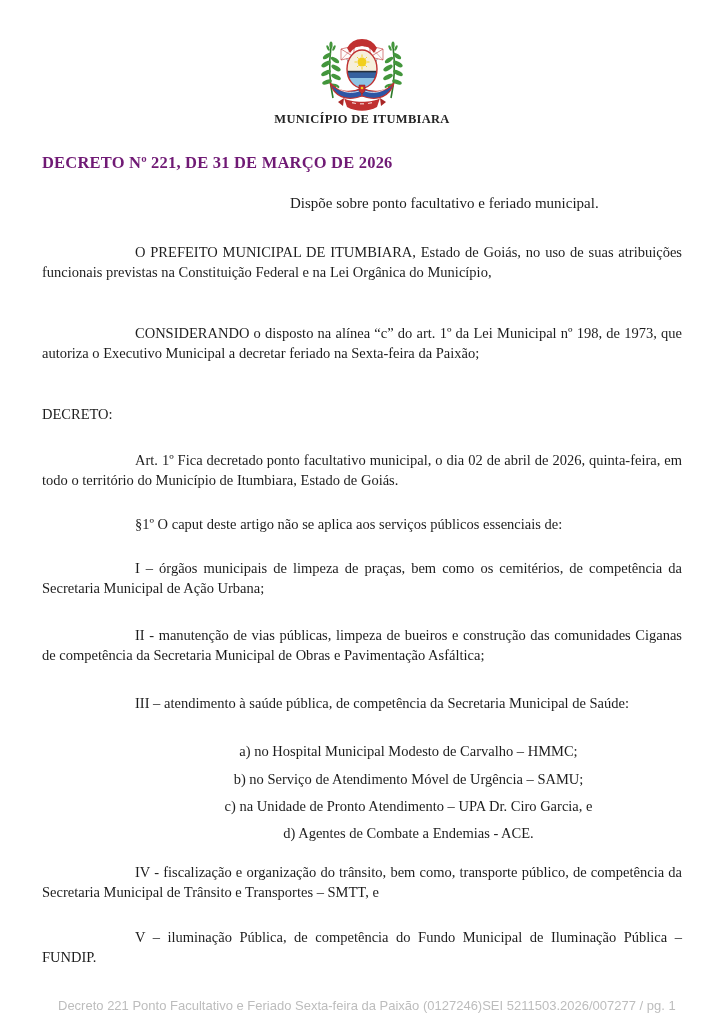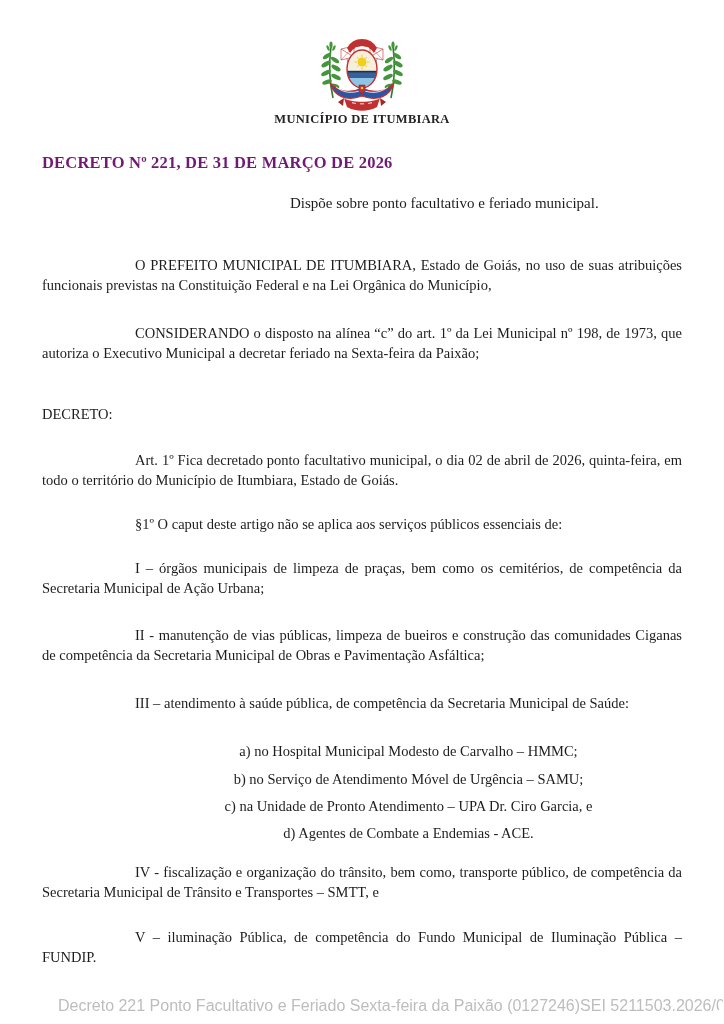--- a/index.html
+++ b/index.html
@@ -72,21 +72,21 @@
     position: absolute;
     left: 0;
     top: 999px;
     width: 576px;
     box-sizing: border-box;
     padding: 0 18px 0 58px;
     display: flex;
     justify-content: space-between;
     align-items: baseline;
     font-family: "Liberation Sans", "DejaVu Sans", sans-serif;
-    font-size: 16px;
+    font-size: 13px;
     line-height: 14px;
     color: #bdbdbd;
     white-space: nowrap;
   }
 </style>
 </head>
 <body>
 
 <div class="page">
 
@@ -174,21 +174,21 @@
     </g>
   </svg>
 
   <div class="org-line org-1">MUNICÍPIO DE ITUMBIARA</div>
 
   <div class="doc-title">DECRETO Nº 221, DE 31 DE MARÇO DE 2026</div>
 
   <div class="ementa">Dispõe sobre ponto facultativo e feriado municipal.</div>
 
   <main>
-    <p class="para indent" style="top:240px">O PREFEITO MUNICIPAL DE ITUMBIARA, Estado de Goiás, no uso de suas atribuições funcionais previstas na Constituição Federal e na Lei Orgânica do Município,</p>
+    <p class="para indent" style="top:227px">O PREFEITO MUNICIPAL DE ITUMBIARA, Estado de Goiás, no uso de suas atribuições funcionais previstas na Constituição Federal e na Lei Orgânica do Município,</p>
     <p class="para indent" style="top:308px">CONSIDERANDO o disposto na alínea “c” do art. 1º da Lei Municipal nº 198, de 1973, que autoriza o Executivo Municipal a decretar feriado na Sexta-feira da Paixão;</p>
     <p class="para" style="top:389px">DECRETO:</p>
     <p class="para indent" style="top:435px">Art. 1º Fica decretado ponto facultativo municipal, o dia 02 de abril de 2026, quinta-feira, em todo o território do Município de Itumbiara, Estado de Goiás.</p>
     <p class="para indent" style="top:499px">§1º O caput deste artigo não se aplica aos serviços públicos essenciais de:</p>
     <p class="para indent" style="top:543px">I – órgãos municipais de limpeza de praças, bem como os cemitérios, de competência da Secretaria Municipal de Ação Urbana;</p>
     <p class="para indent" style="top:610px">II - manutenção de vias públicas, limpeza de bueiros e construção das comunidades Ciganas de competência da Secretaria Municipal de Obras e Pavimentação Asfáltica;</p>
     <p class="para indent" style="top:678px">III – atendimento à saúde pública, de competência da Secretaria Municipal de Saúde:</p>
     <p class="para subitem" style="top:726px">a) no Hospital Municipal Modesto de Carvalho – HMMC;</p>
     <p class="para subitem" style="top:754px">b) no Serviço de Atendimento Móvel de Urgência – SAMU;</p>
     <p class="para subitem" style="top:781px">c) na Unidade de Pronto Atendimento – UPA Dr. Ciro Garcia, e</p>

